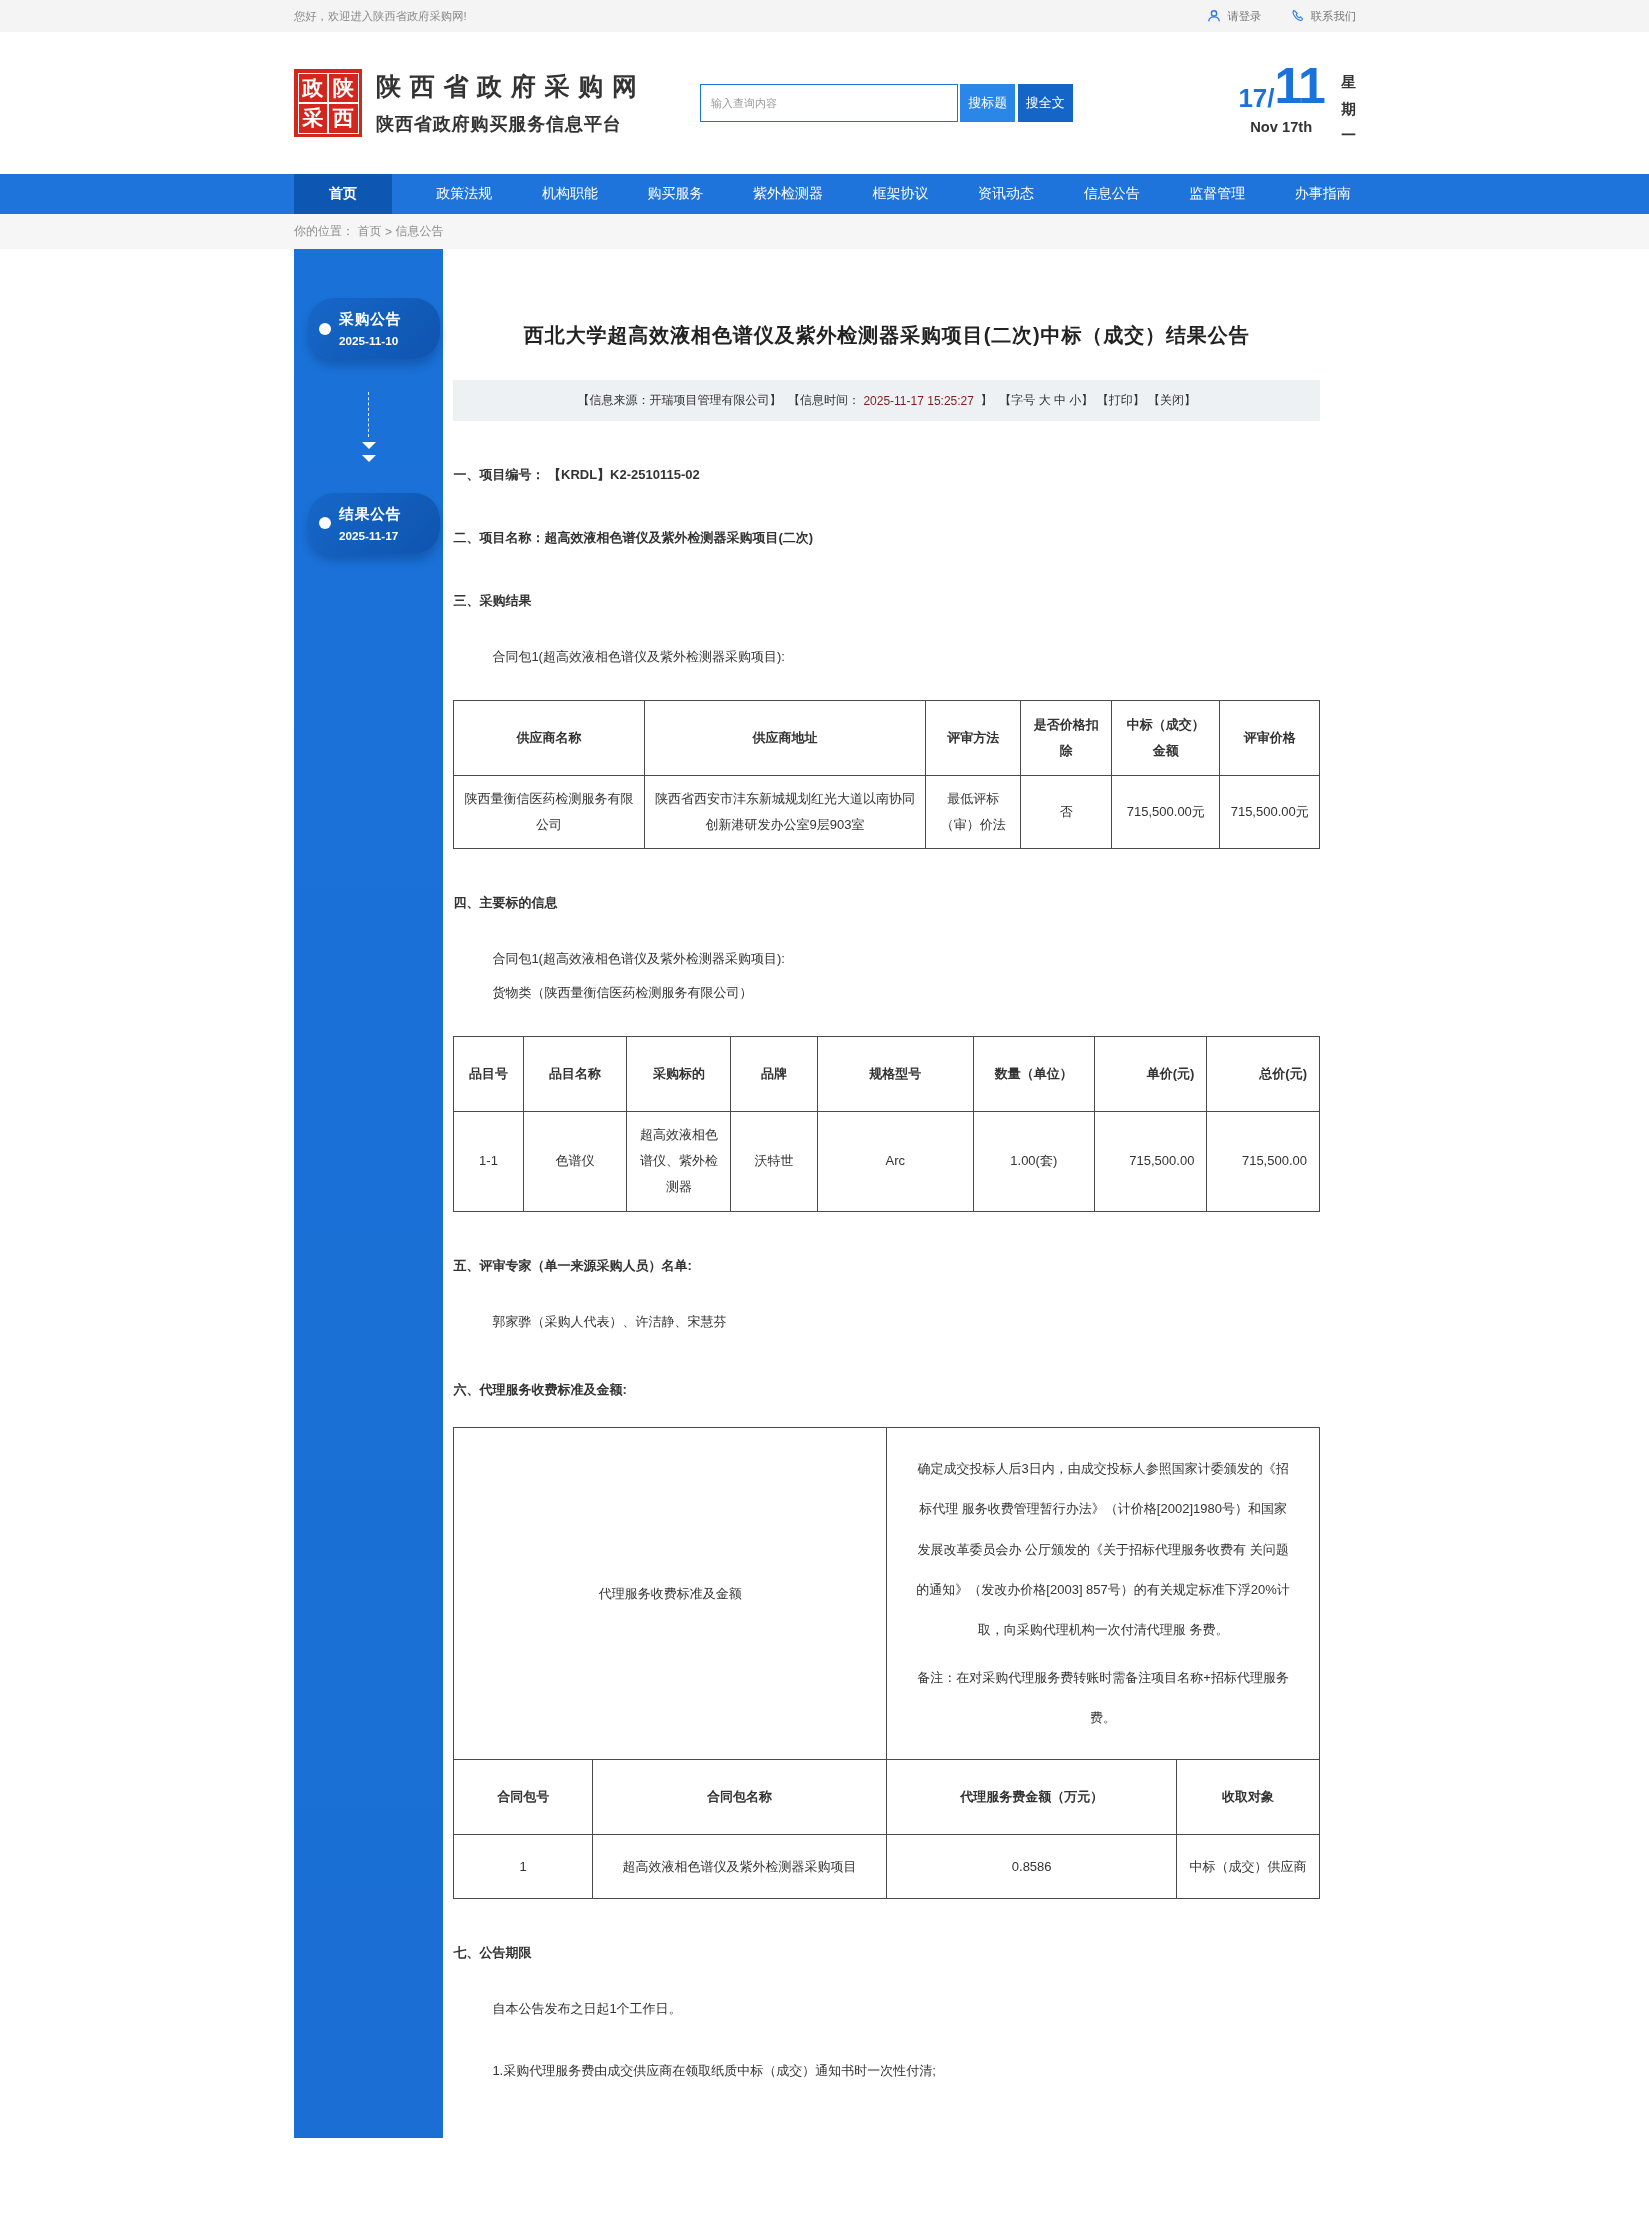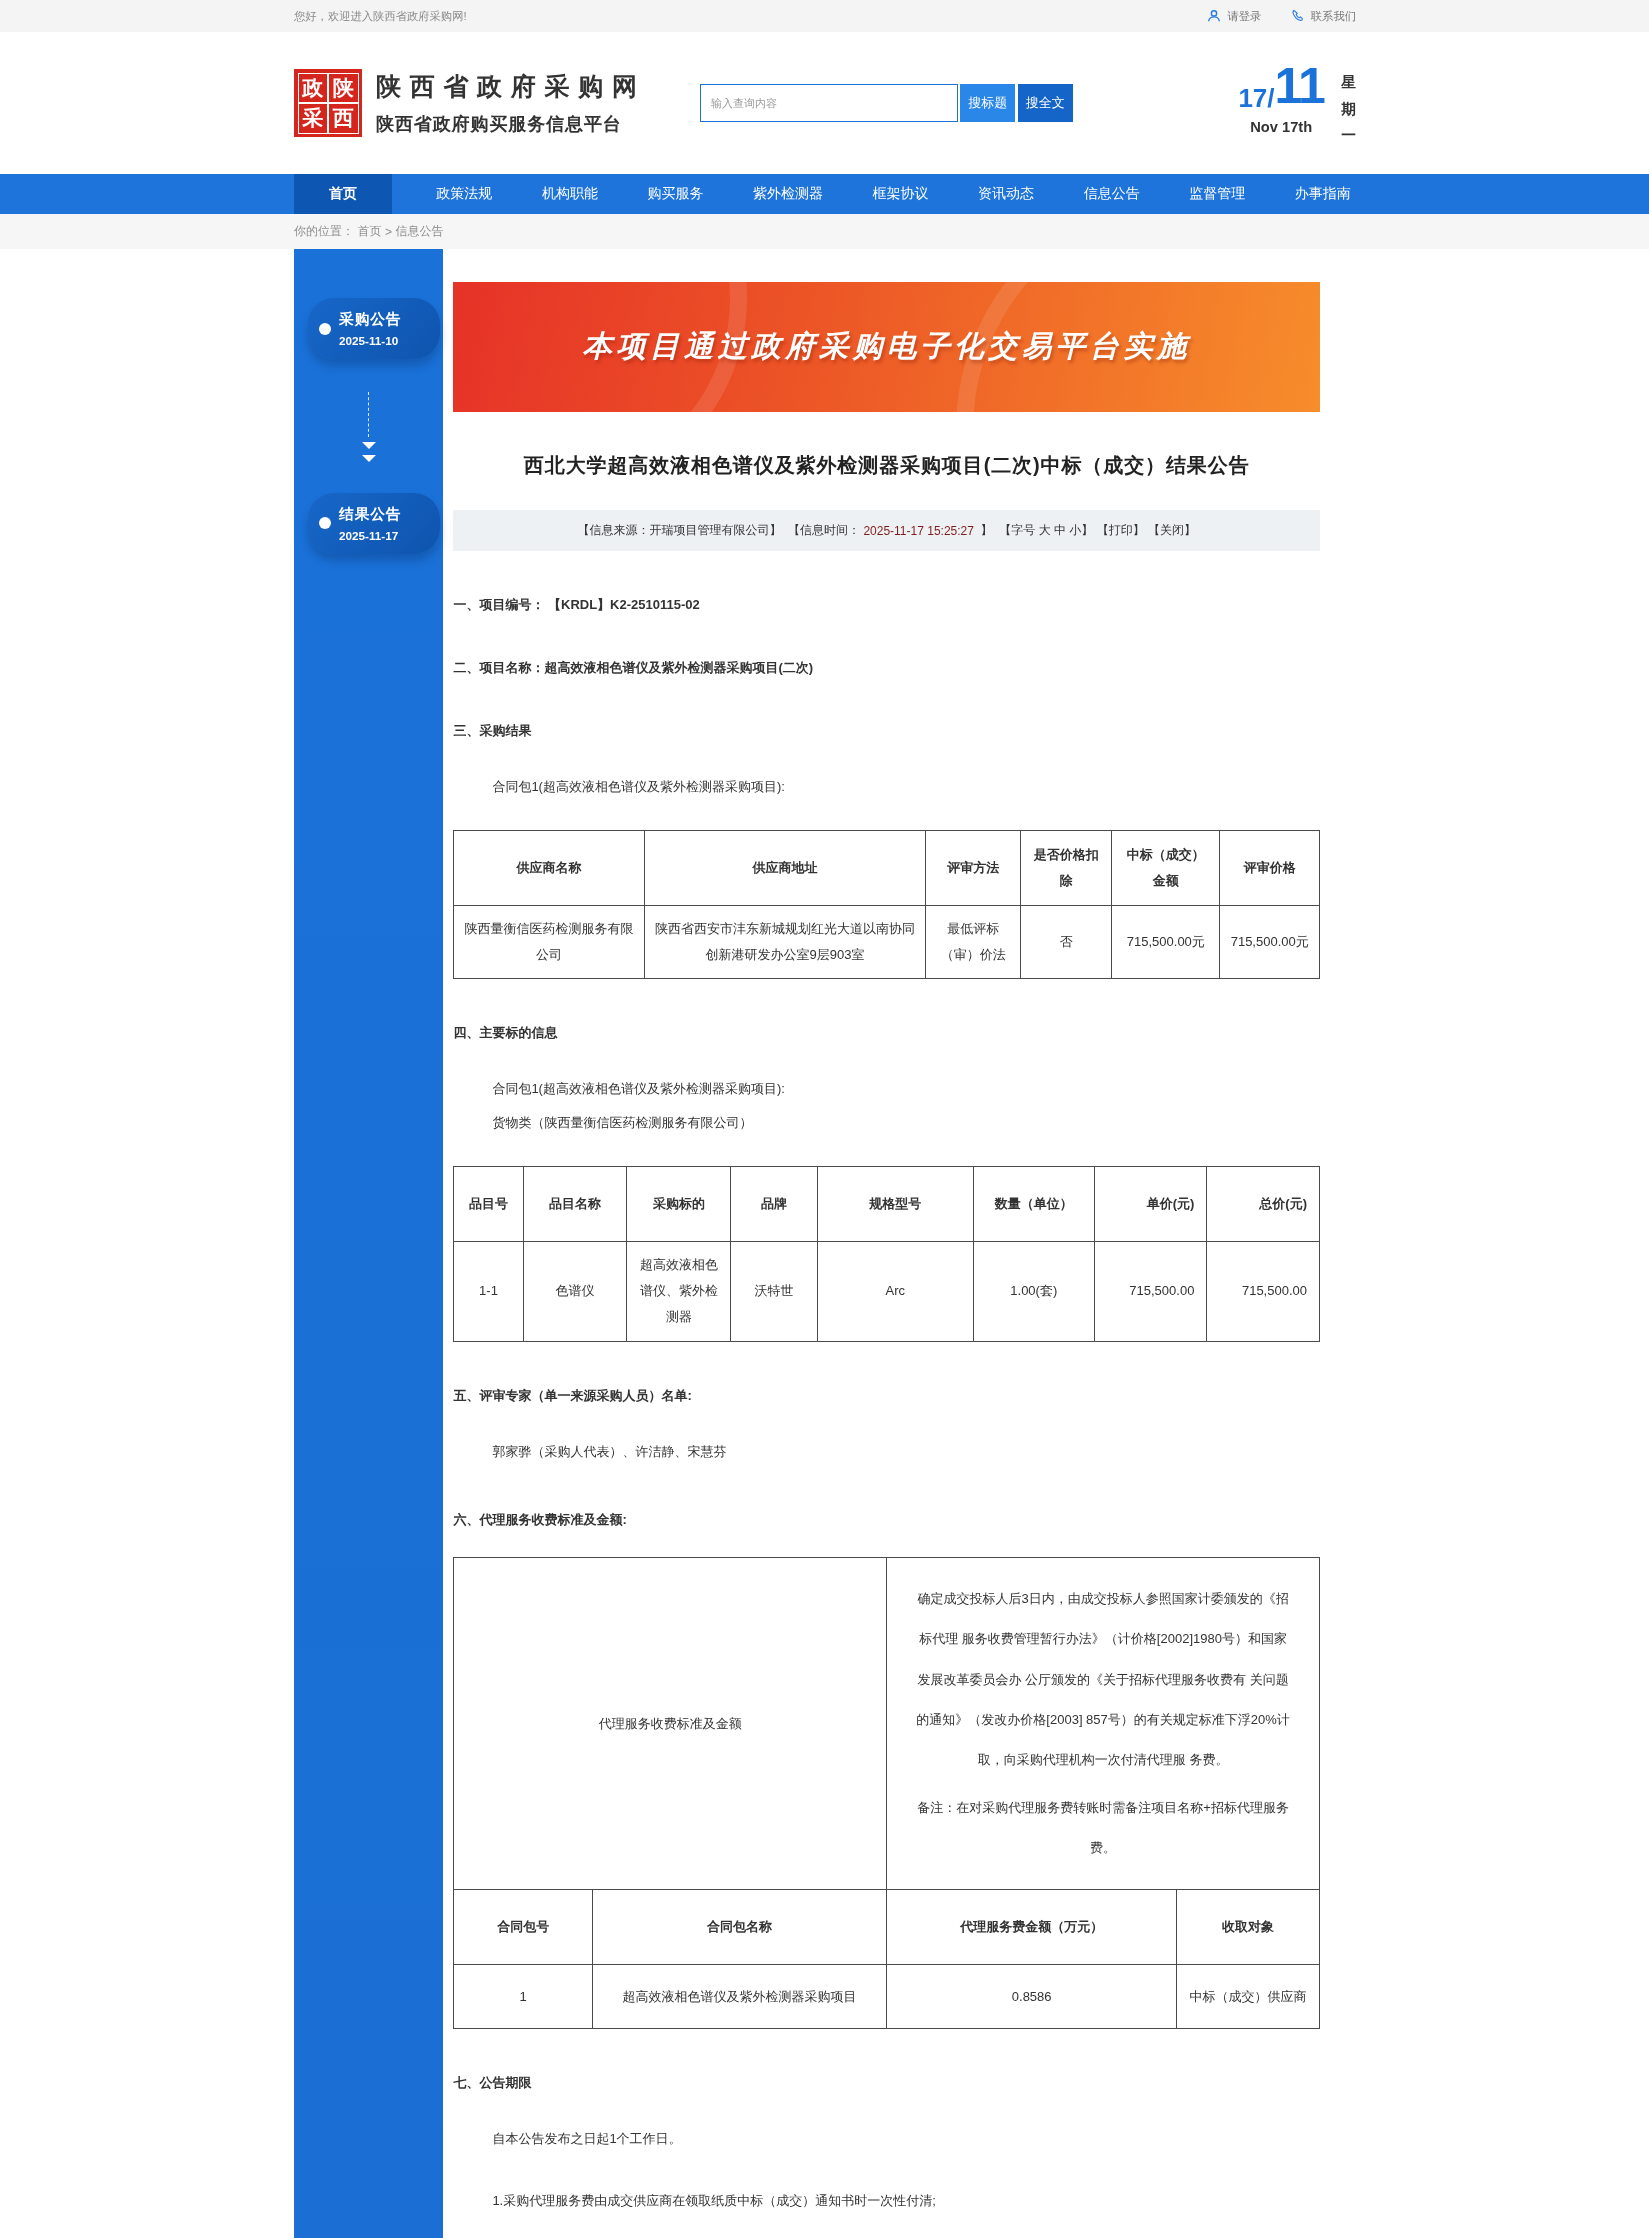--- a/index.html
+++ b/index.html
@@ -248,23 +248,20 @@
         <span class="side-dot"></span>
         <span>
           <div class="side-pill-title">结果公告</div>
           <div class="side-pill-date">2025-11-17</div>
         </span>
       </div>
     </div>
 
     <div class="main">
 
-      <div class="banner">
-        <span class="banner-text">本项目通过政府采购电子化交易平台实施</span>
-      </div>
 
       <div class="article-title">西北大学超高效液相色谱仪及紫外检测器采购项目(二次)中标（成交）结果公告</div>
 
       <div class="infobar">
         <span>【信息来源：开瑞项目管理有限公司】  </span>
         <span>【信息时间： </span>
         <span class="red">2025-11-17 15:25:27</span>
         <span>  】  </span>
         <span>【字号 </span>
         <span class="clickable">大</span>

